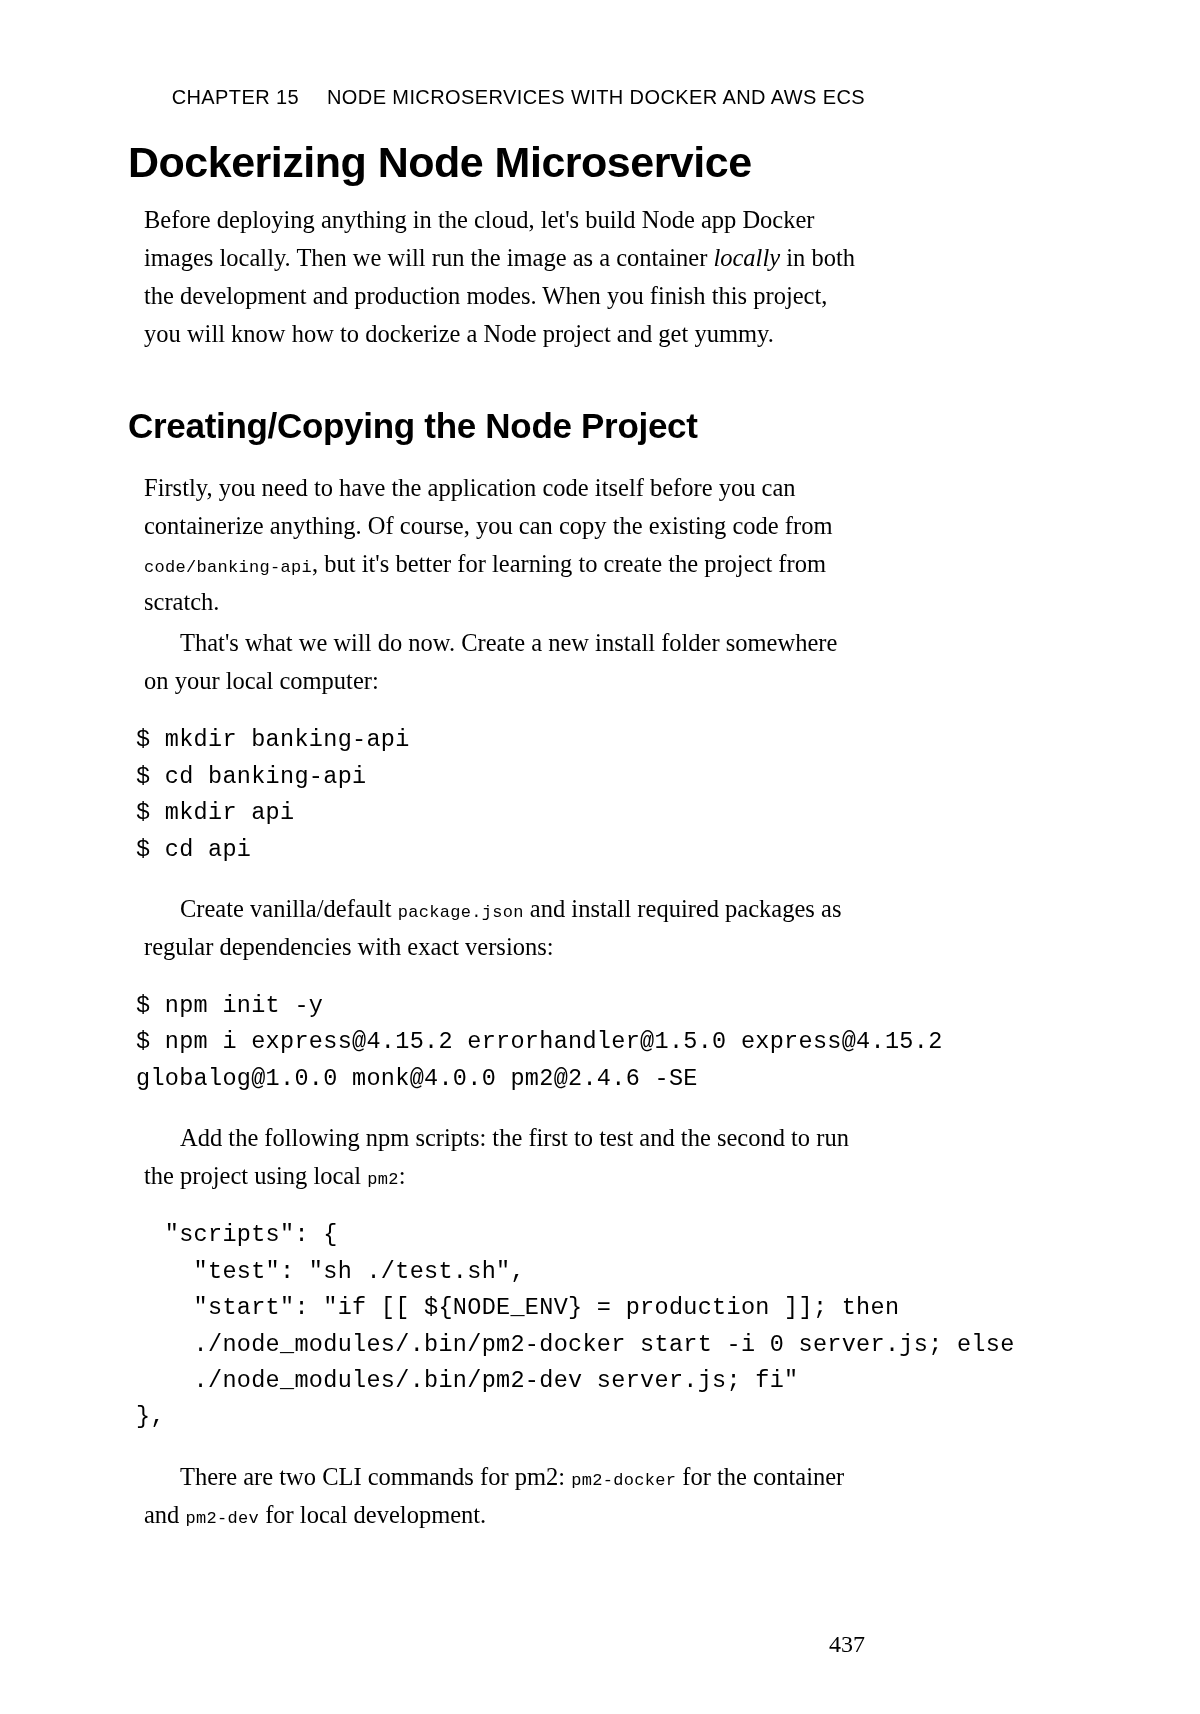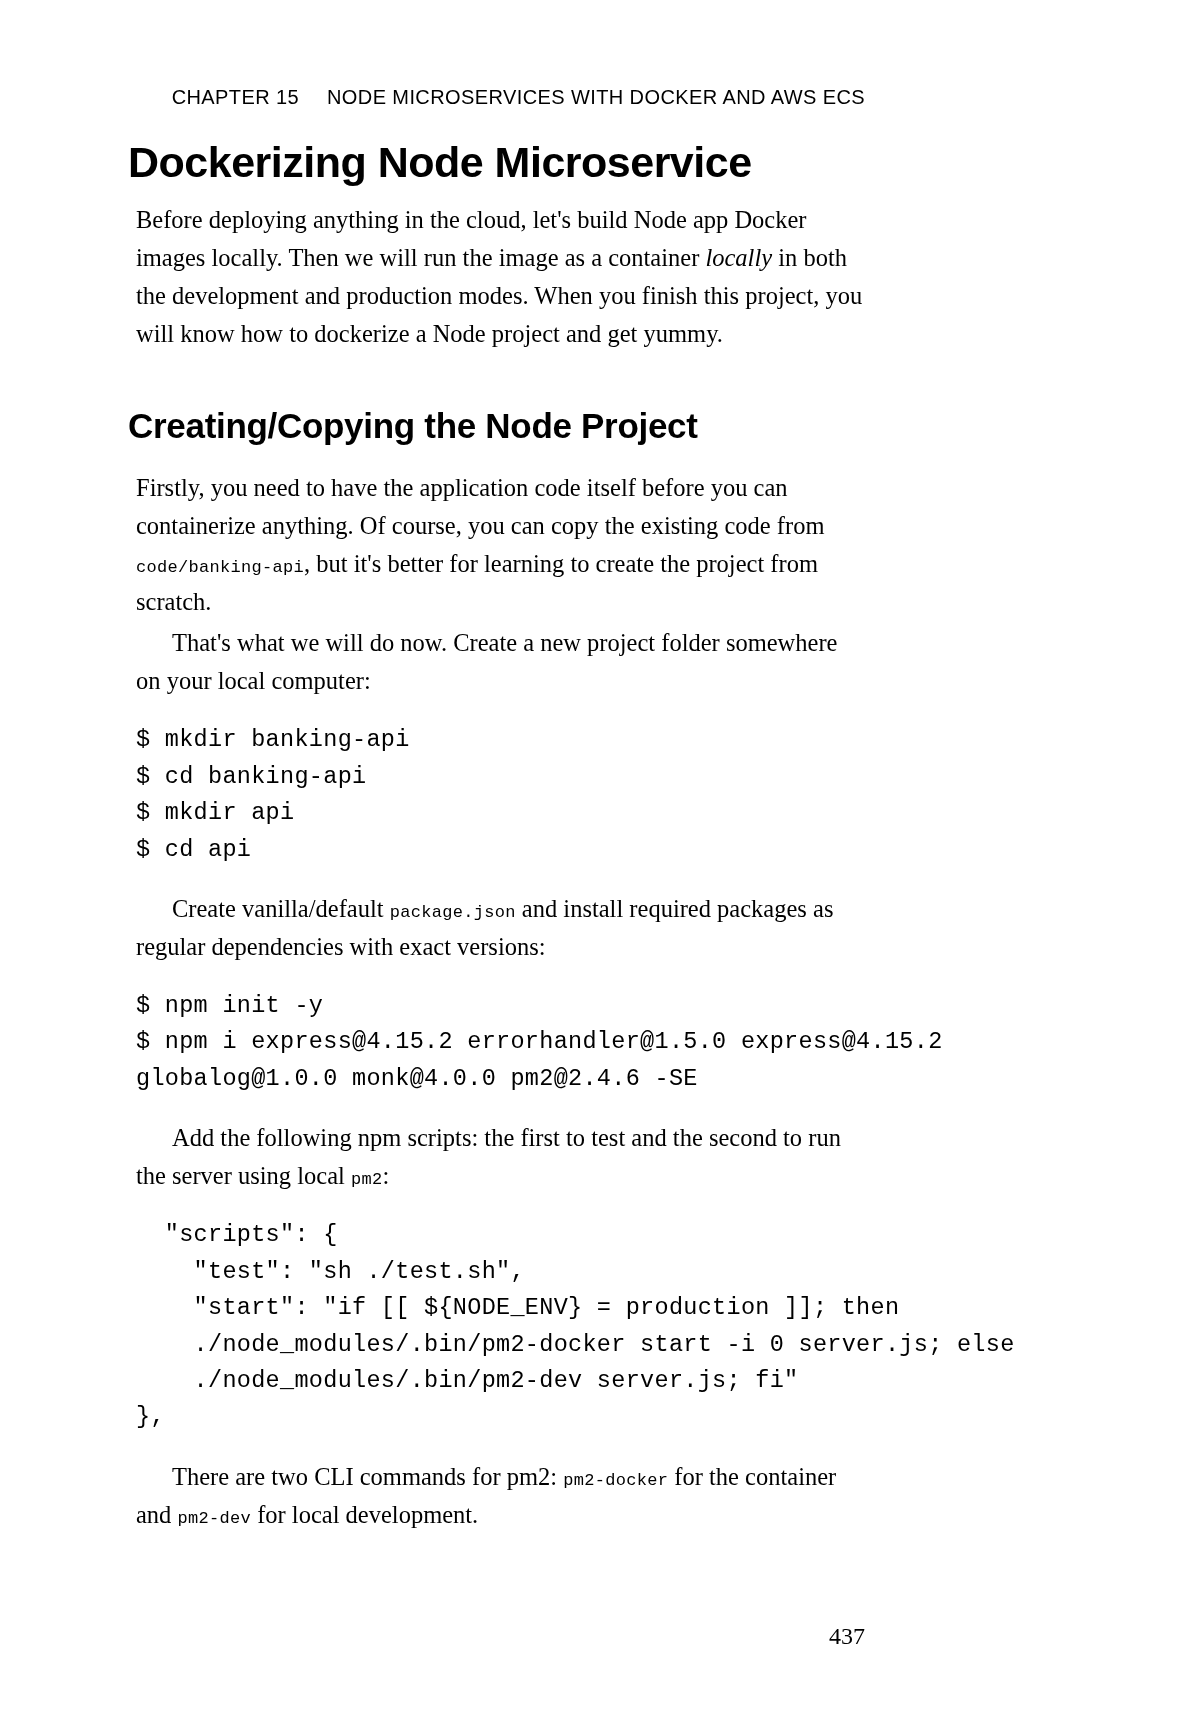--- a/index.html
+++ b/index.html
@@ -48,21 +48,21 @@
   h2.subsection {
     font-family: "Helvetica Neue", Arial, sans-serif;
     font-weight: 800;
     font-stretch: condensed;
     font-size: 35px;
     letter-spacing: -0.3px;
     margin: 52px 0 22px 0;
     line-height: 1.18;
   }
   p.body {
-    margin: 0 0 4px 8px;
+    margin: 0 0 4px 16px;
     font-size: 24.5px;
     line-height: 1.55;
     text-align: left;
   }
   p.body.indent {
     text-indent: 36px;
   }
   .italic { font-style: italic; }
   code, .mono {
     font-family: "Courier New", Courier, monospace;
@@ -73,21 +73,21 @@
     font-family: "Courier New", Courier, monospace;
     font-size: 23.5px;
     line-height: 1.55;
     margin: 22px 0 22px 8px;
     white-space: pre;
     letter-spacing: 0.3px;
   }
   .page-number {
     position: absolute;
     right: 100px;
-    bottom: 60px;
+    bottom: 52px;
     font-family: "Utopia", "Georgia", "Times New Roman", serif;
     font-size: 24px;
   }
 </style>
 </head>
 <body>
 
 <div class="page">
 
   <div class="running-head">
@@ -100,38 +100,38 @@
     <span>Before deploying anything in the cloud, let's build Node app Docker images locally. Then we will run the image as a container </span><span class="italic">locally</span><span> in both the development and production modes. When you finish this project, you will know how to dockerize a Node project and get yummy.</span>
   </p>
 
   <h2 class="subsection">Creating/Copying the Node Project</h2>
 
   <p class="body">
     <span>Firstly, you need to have the application code itself before you can containerize anything. Of course, you can copy the existing code from </span><code>code/banking-api</code><span>, but it's better for learning to create the project from scratch.</span>
   </p>
 
   <p class="body indent">
-    <span>That's what we will do now. Create a new project folder somewhere on your local computer:</span>
+    <span>That's what we will do now. Create a new install folder somewhere on your local computer:</span>
   </p>
 
   <pre class="codeblock">$ mkdir banking-api
 $ cd banking-api
 $ mkdir api
 $ cd api</pre>
 
   <p class="body indent">
     <span>Create vanilla/default </span><code>package.json</code><span> and install required packages as regular dependencies with exact versions:</span>
   </p>
 
   <pre class="codeblock">$ npm init -y
 $ npm i express@4.15.2 errorhandler@1.5.0 express@4.15.2 
 globalog@1.0.0 monk@4.0.0 pm2@2.4.6 -SE</pre>
 
   <p class="body indent">
-    <span>Add the following npm scripts: the first to test and the second to run the server using local </span><code>pm2</code><span>:</span>
+    <span>Add the following npm scripts: the first to test and the second to run the project using local </span><code>pm2</code><span>:</span>
   </p>
 
   <pre class="codeblock"><span>  "scripts": {</span>
 <span>    "test": "sh ./test.sh",</span>
 <span>    "start": "if [[ ${NODE_ENV} = production ]]; then </span>
 <span>    ./node_modules/.bin/pm2-docker start -i 0 server.js; else </span>
 <span>    ./node_modules/.bin/pm2-dev server.js; fi"</span>
 <span>},</span></pre>
 
   <p class="body indent">

